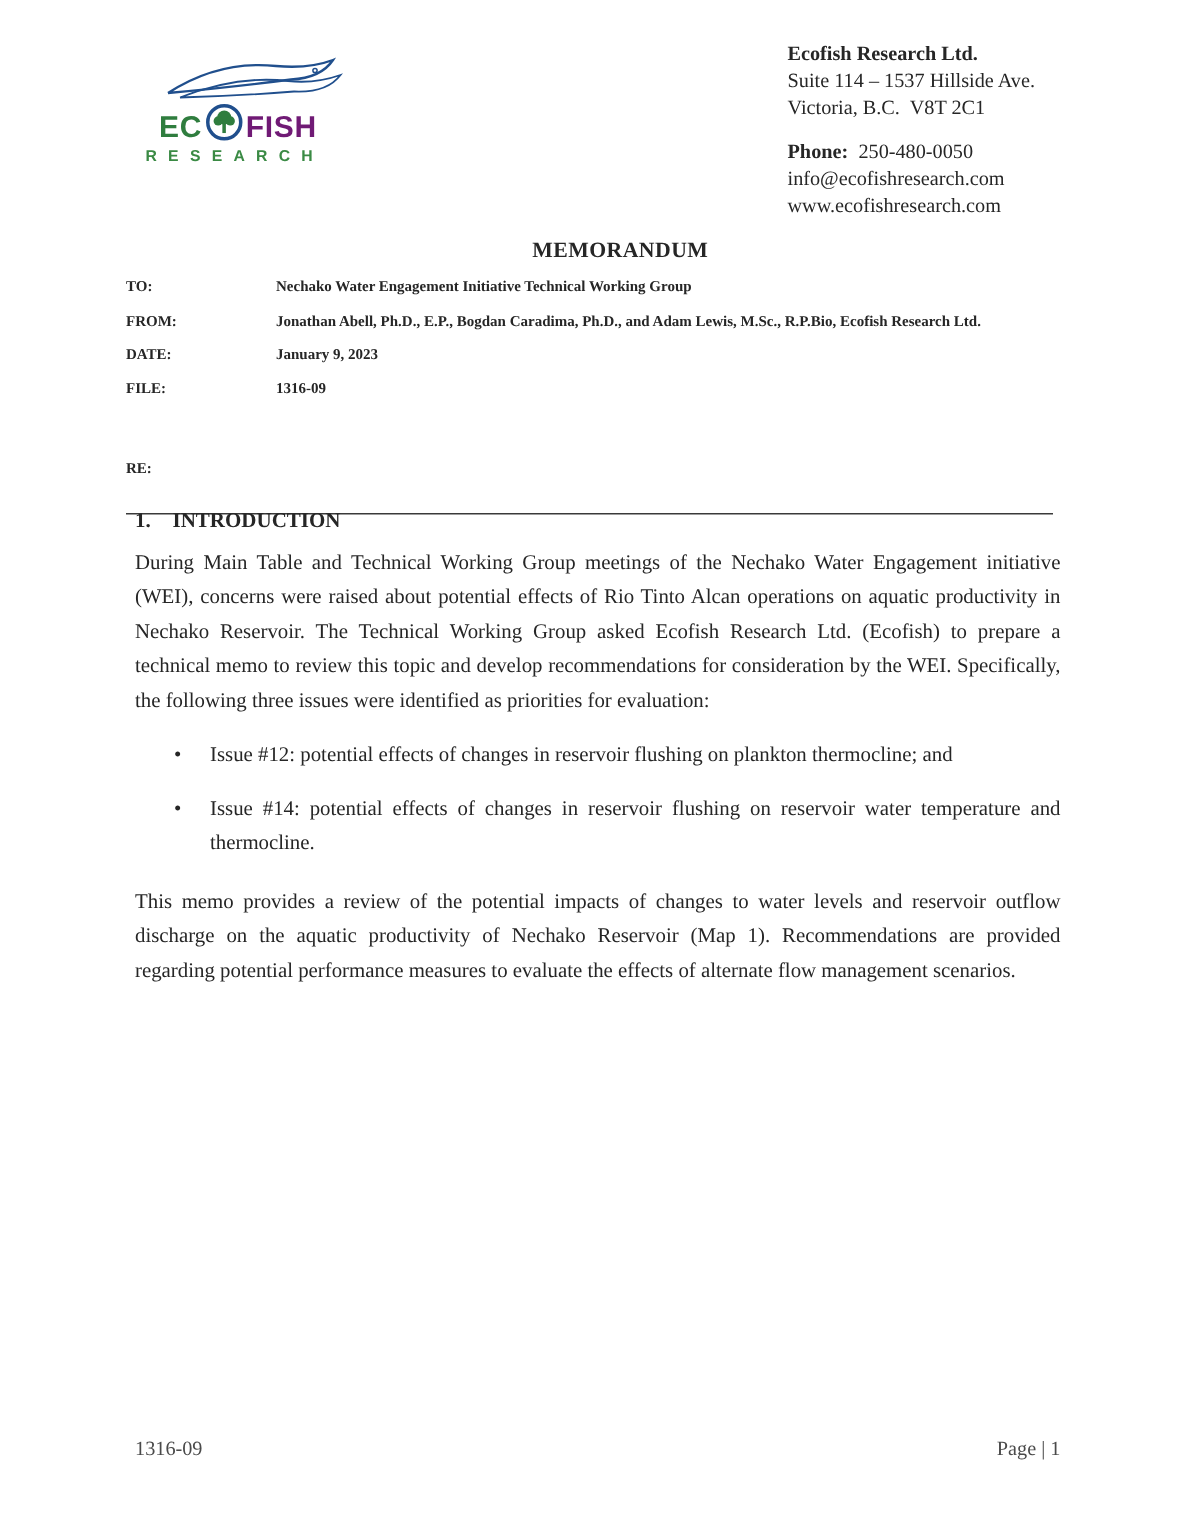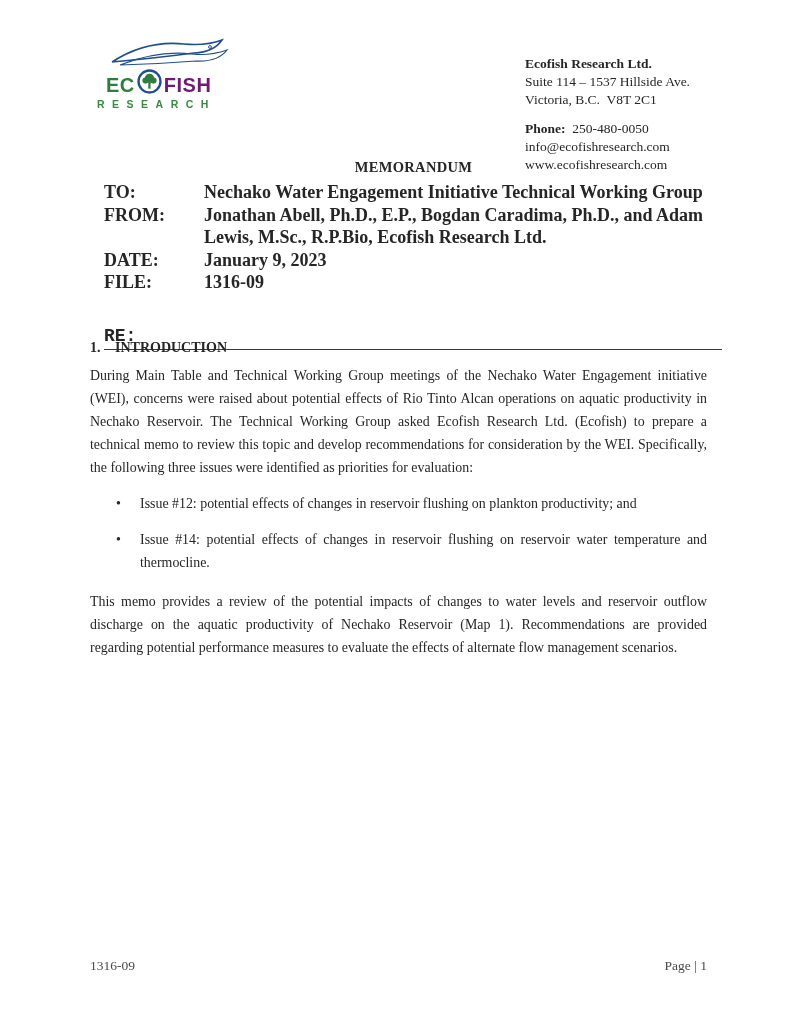--- a/index.html
+++ b/index.html
@@ -28,36 +28,36 @@
   .logo-fish-txt { color: #701a75; }
   .logo-o { display: inline-block; width: 27px; height: 27px; margin: 0 1px; }
   .logo-research {
     font-family: "Liberation Sans", sans-serif;
     font-size: 10.5px; font-weight: 600; color: #3a8a44;
     letter-spacing: 7.5px; margin-top: 3px; padding-left: 3px;
     white-space: nowrap;
   }
 
   
-  .contact { position: absolute; left: 525px; top: 55px; font-size: 13.5px; line-height: 18px; }
+  .contact { position: absolute; left: 525px; top: 27px; font-size: 13.5px; line-height: 18px; }
   .contact .company { font-weight: bold; }
   .contact .phone-row { margin-top: 11px; }
   .contact .phone-label { font-weight: bold; }
 
   
   .memo-title {
     position: absolute; top: 159px; left: 0; width: 100%;
     text-align: center; font-weight: bold; font-size: 14.5px; letter-spacing: 0.3px; padding-left: 36px;
   }
-  .meta { position: absolute; left: 104px; top: 181px; width: 618px; font-size: 18px; }
+  .meta { position: absolute; left: 84px; top: 181px; width: 618px; font-size: 10px; }
   .meta-row { display: grid; grid-template-columns: 100px 1fr; line-height: 22.5px; }
   .meta-label, .meta-value { font-weight: bold; }
   .re-row {
     display: grid; grid-template-columns: 55px 1fr; line-height: 22px;
-    margin-top: 31px; padding-bottom: 2px; border-bottom: 1.6px solid #3a3a3a; font-family: Liberation Mono, monospace;
+    margin-top: 31px; padding-bottom: 18px; border-bottom: 1.6px solid #3a3a3a;
   }
   .re-label, .re-value { font-weight: bold; }
 
   
   .content { position: absolute; left: 90px; top: 340px; width: 617px; font-size: 13.9px; }
   .section-heading { font-weight: bold; font-size: 14px; display: flex; }
   .section-number { width: 25px; }
   .para { text-align: justify; line-height: 23px; margin-top: 8px; }
   ul.bullets { list-style: none; margin-top: 7px; }
   ul.bullets li {
@@ -135,21 +135,21 @@
     </div>
   </div>
 
   <div class="content">
     <div class="section-heading">
       <span class="section-number">1.</span>
       <span>INTRODUCTION</span>
     </div>
     <p class="para">During Main Table and Technical Working Group meetings of the Nechako Water Engagement initiative (WEI), concerns were raised about potential effects of Rio Tinto Alcan operations on aquatic productivity in Nechako Reservoir. The Technical Working Group asked Ecofish Research Ltd. (Ecofish) to prepare a technical memo to review this topic and develop recommendations for consideration by the WEI. Specifically, the following three issues were identified as priorities for evaluation:</p>
     <ul class="bullets">
-      <li>Issue #12: potential effects of changes in reservoir flushing on plankton productivity; and</li>
+      <li>Issue #12: potential effects of changes in reservoir flushing on plankton thermocline; and</li>
       <li>Issue #14: potential effects of changes in reservoir flushing on reservoir water temperature and thermocline.</li>
     </ul>
     <p class="para para2">This memo provides a review of the potential impacts of changes to water levels and reservoir outflow discharge on the aquatic productivity of Nechako Reservoir (Map 1). Recommendations are provided regarding potential performance measures to evaluate the effects of alternate flow management scenarios.</p>
   </div>
 
   <div class="footer">
     <span>1316-09</span>
     <span>Page | 1</span>
   </div>
 

